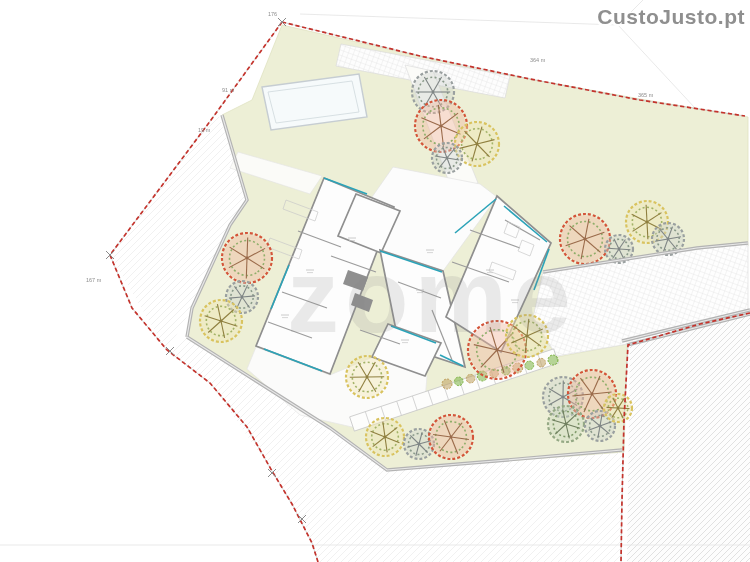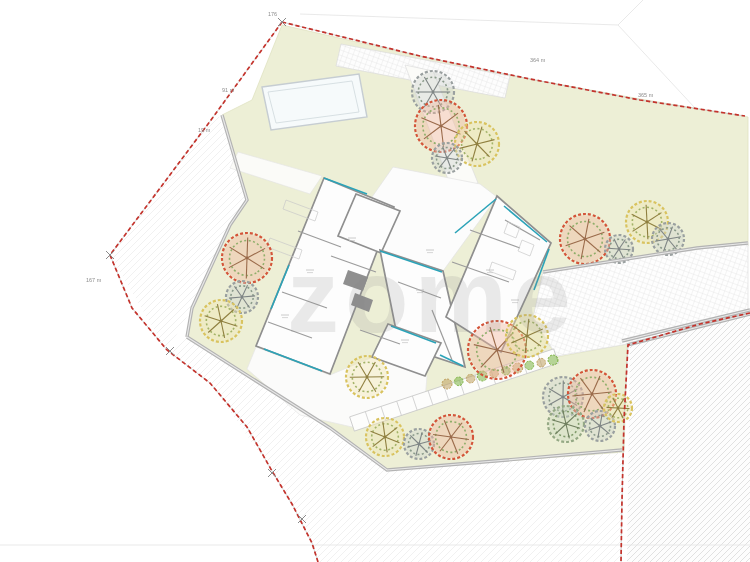--- a/index.html
+++ b/index.html
@@ -421,13 +421,14 @@
         <text x="222" y="92" font-size="5.5" fill="#8e8e8e" font-family="&quot;Liberation Sans&quot;,sans-serif">91 m</text>
         <text x="198" y="132" font-size="5.5" fill="#8e8e8e" font-family="&quot;Liberation Sans&quot;,sans-serif">19 m</text>
         <text x="86" y="282" font-size="5.5" fill="#8e8e8e" font-family="&quot;Liberation Sans&quot;,sans-serif">167 m</text>
         <text x="530" y="62" font-size="5.5" fill="#8e8e8e" font-family="&quot;Liberation Sans&quot;,sans-serif">364 m</text>
         <text x="638" y="97" font-size="5.5" fill="#8e8e8e" font-family="&quot;Liberation Sans&quot;,sans-serif">365 m</text>
       </g>
     <g id="g-wm">
         <text x="287" y="332" font-size="104" font-weight="bold" letter-spacing="6" fill="#8a8a8a" fill-opacity="0.17" font-family="&quot;Liberation Sans&quot;,sans-serif">zome</text>
       </g>
   </svg>
+  <div id="brand">CustoJusto.pt</div>
 </div>
 
 </body></html>

